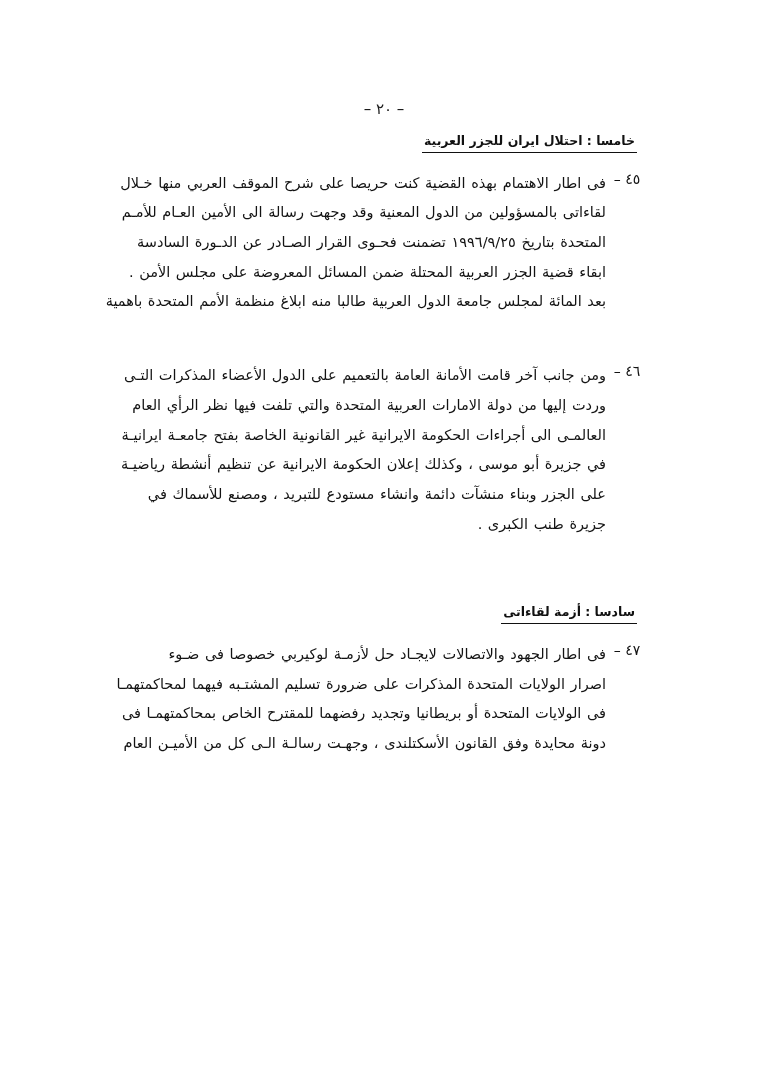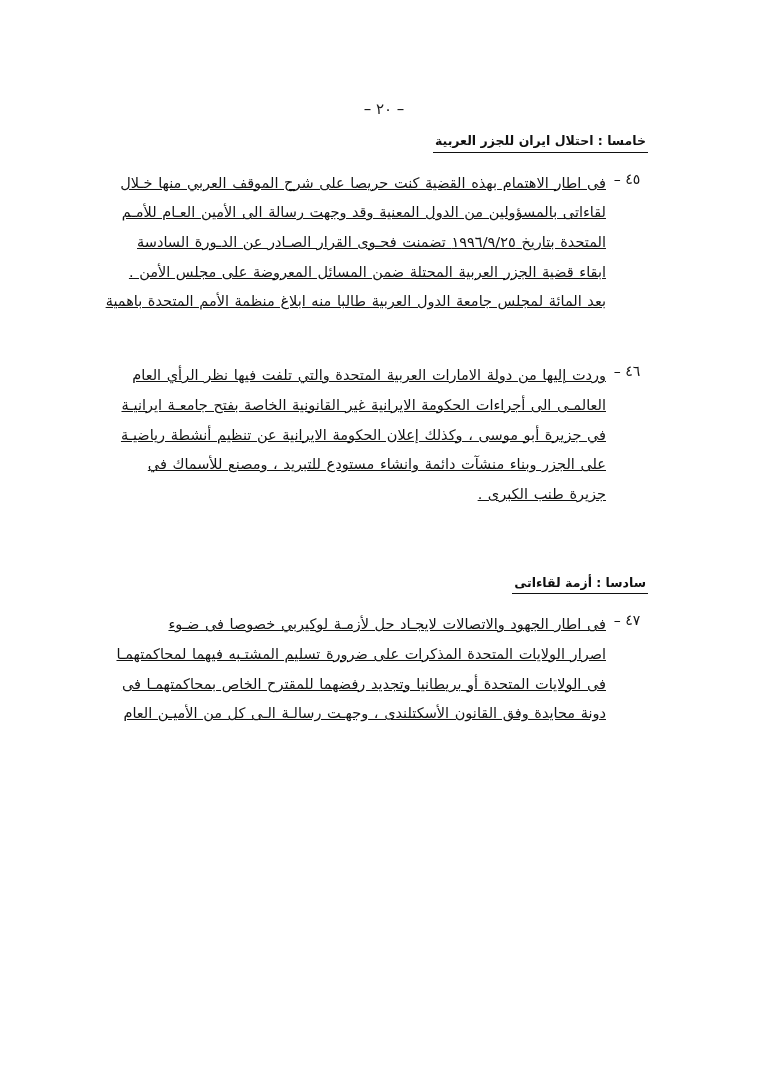--- a/index.html
+++ b/index.html
@@ -41,21 +41,21 @@
     left: 120px;
   }
 
   
   .section-heading {
     direction: rtl;
     text-align: right;
     font-size: 12.5px;
     font-weight: bold;
     color: #111;
-    margin: 0 0 14px 0;
+    margin: 0 11px 14px 0;
     padding-bottom: 2px;
   }
   .section-heading span.txt {
     border-bottom: 1px solid #111;
     padding: 0 2px 2px 2px;
     display: inline-block;
     line-height: 1.4;
   }
 
   
@@ -73,21 +73,20 @@
     white-space: nowrap;
     letter-spacing: 0.5px;
   }
   .para .body {
     flex: 1 1 auto;
     font-size: 14.5px;
     line-height: 2.05;
     text-align: justify;
     text-align-last: right;
     word-spacing: 1px;
-    text-decoration: underline;
   }
   .para .body .line {
     display: block;
     white-space: nowrap;
   }
 
   .gap-lg { height: 34px; }
   .gap-md { height: 18px; }
 
   .heading-block { margin-top: 4px; }
@@ -114,20 +113,21 @@
         <span class="line">ابقاء  قضية الجزر العربية المحتلة ضمن المسائل المعروضة على مجلس الأمن  .</span>
         <span class="line">بعد المائة لمجلس جامعة الدول العربية طالبا منه ابلاغ منظمة الأمم المتحدة باهمية</span>
       </div>
     </div>
 
     <div class="gap-md"></div>
 
     <div class="para">
       <div class="num">٤٦ –</div>
       <div class="body">
+        <span class="line">ومن جانب آخر قامت الأمانة العامة بالتعميم على الدول الأعضاء المذكرات التـى</span>
         <span class="line">وردت إليها من دولة الامارات العربية المتحدة والتي تلفت فيها نظر الرأي العام</span>
         <span class="line">العالمـى الى أجراءات الحكومة الايرانية غير القانونية الخاصة بفتح  جامعـة ايرانيـة</span>
         <span class="line">في جزيرة أبو موسى ، وكذلك إعلان الحكومة الايرانية عن تنظيم أنشطة رياضيـة</span>
         <span class="line">على الجزر وبناء منشآت دائمة  وانشاء مستودع للتبريد ، ومصنع للأسماك في</span>
         <span class="line">جزيرة طنب الكبرى  .</span>
       </div>
     </div>
 
     <div class="gap-lg"></div>
 

